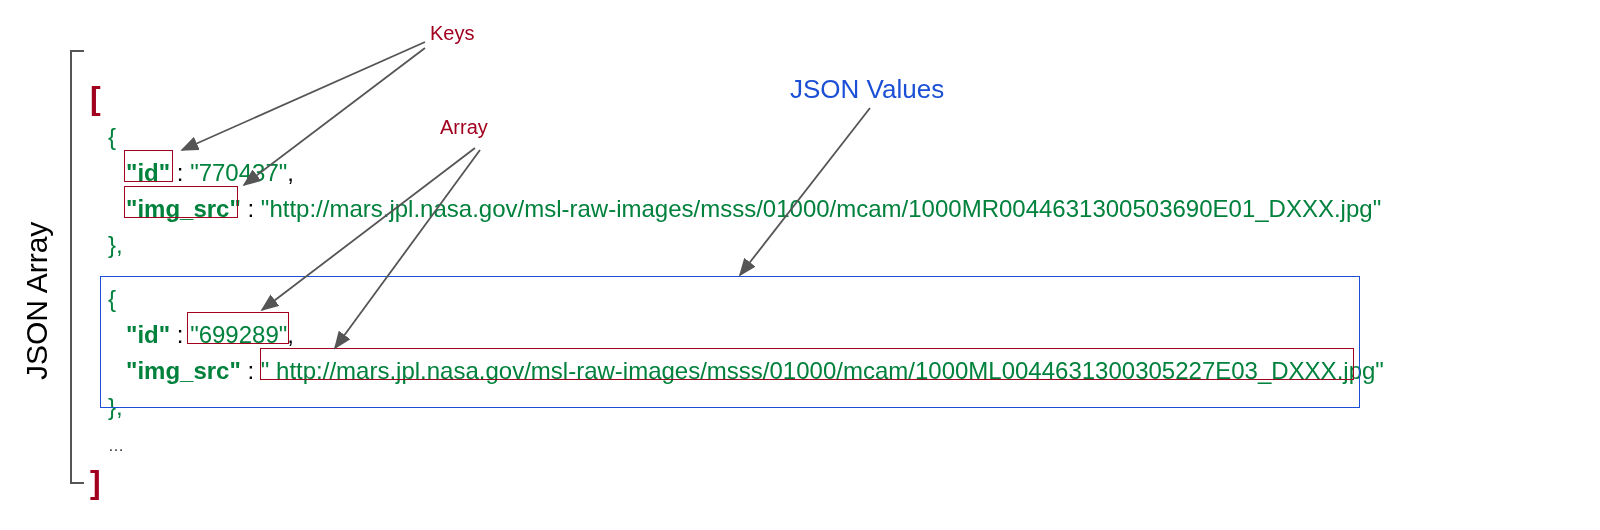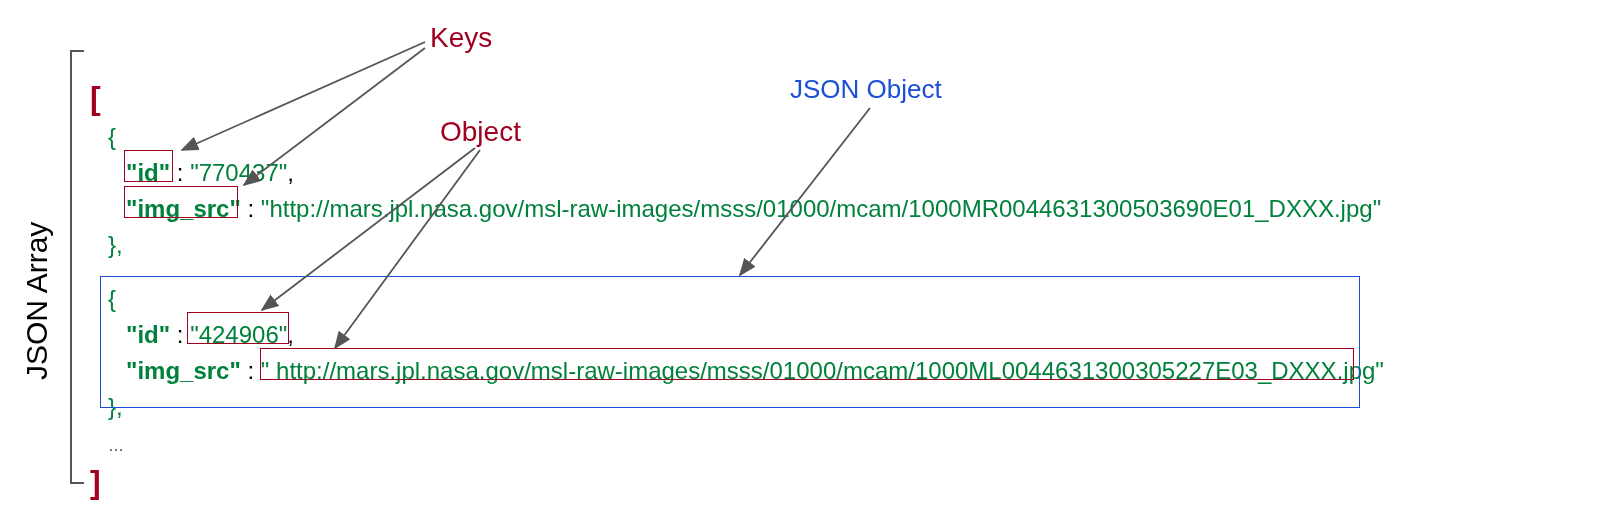--- a/index.html
+++ b/index.html
@@ -35,56 +35,56 @@
   .brace, .key, .string { color: #00813c; }
   .key { font-weight: bold; }
   .punct { color: #000; }
   .bracket { font-weight: bold; font-size: 32px; }
   .red { color: #a1001f; }
   .ellipsis { color: #333; font-size: 16px; }
   
   .redbox { border: 1.5px solid #a1001f; position: absolute; }
   .bluebox { border: 1.5px solid #1a4fd6; position: absolute; }
   
-  .label-red { color: #a1001f; font-size: 28px; }
+  .label-red { color: #a1001f; font-size: 20px; }
   .label-blue { color: #1a4fd6; font-size: 26px; }
   
   svg.overlay { position: absolute; left: 0; top: 0; pointer-events: none; }
 </style>
 </head>
 <body>
 
 <div class="layer array-label" style="left:22px; top:380px;">JSON Array</div>
 
 <div class="layer big-bracket" style="left:70px; top:50px; height:430px;"></div>
 
 <div class="layer label-red" style="left:430px; top:22px;">Keys</div>
 
-<div class="layer label-red" style="left:440px; top:116px;">Object</div>
+<div class="layer label-red" style="left:440px; top:116px;">Array</div>
 
-<div class="layer label-blue" style="left:790px; top:74px;">JSON Object</div>
+<div class="layer label-blue" style="left:790px; top:74px;">JSON Values</div>
 
 <div class="layer code" style="left:90px; top:80px; width:1460px;">
 
   <div><span class="red bracket">[</span></div>
 
   <div style="padding-left:18px;"><span class="brace">{</span></div>
   <div style="padding-left:36px;">
     <span class="key">"<span>id</span>"</span><span class="punct"> : </span><span class="string">"<span>770437</span>"</span><span class="punct">,</span>
   </div>
   <div style="padding-left:36px;">
     <span class="key">"<span>img_src</span>"</span><span class="punct"> : </span><span class="string">"<span>http://mars.jpl.nasa.gov/msl-raw-images/msss/01000/mcam/1000MR0044631300503690E01_DXXX.jpg</span>"</span>
   </div>
   <div style="padding-left:18px;"><span class="brace">},</span></div>
 
   <div style="height:18px;"></div>
 
   <div style="padding-left:18px;"><span class="brace">{</span></div>
   <div style="padding-left:36px;">
-    <span class="key">"<span>id</span>"</span><span class="punct"> : </span><span class="string">"<span>424906</span>"</span><span class="punct">,</span>
+    <span class="key">"<span>id</span>"</span><span class="punct"> : </span><span class="string">"<span>699289</span>"</span><span class="punct">,</span>
   </div>
   <div style="padding-left:36px;">
     <span class="key">"<span>img_src</span>"</span><span class="punct"> : </span><span class="string">"<span> http://mars.jpl.nasa.gov/msl-raw-images/msss/01000/mcam/1000ML0044631300305227E03_DXXX.jpg</span>"</span>
   </div>
   <div style="padding-left:18px;"><span class="brace">},</span></div>
 
   <div style="padding-left:18px;"><span class="ellipsis">…</span></div>
 
   <div><span class="red bracket">]</span></div>
 </div>

